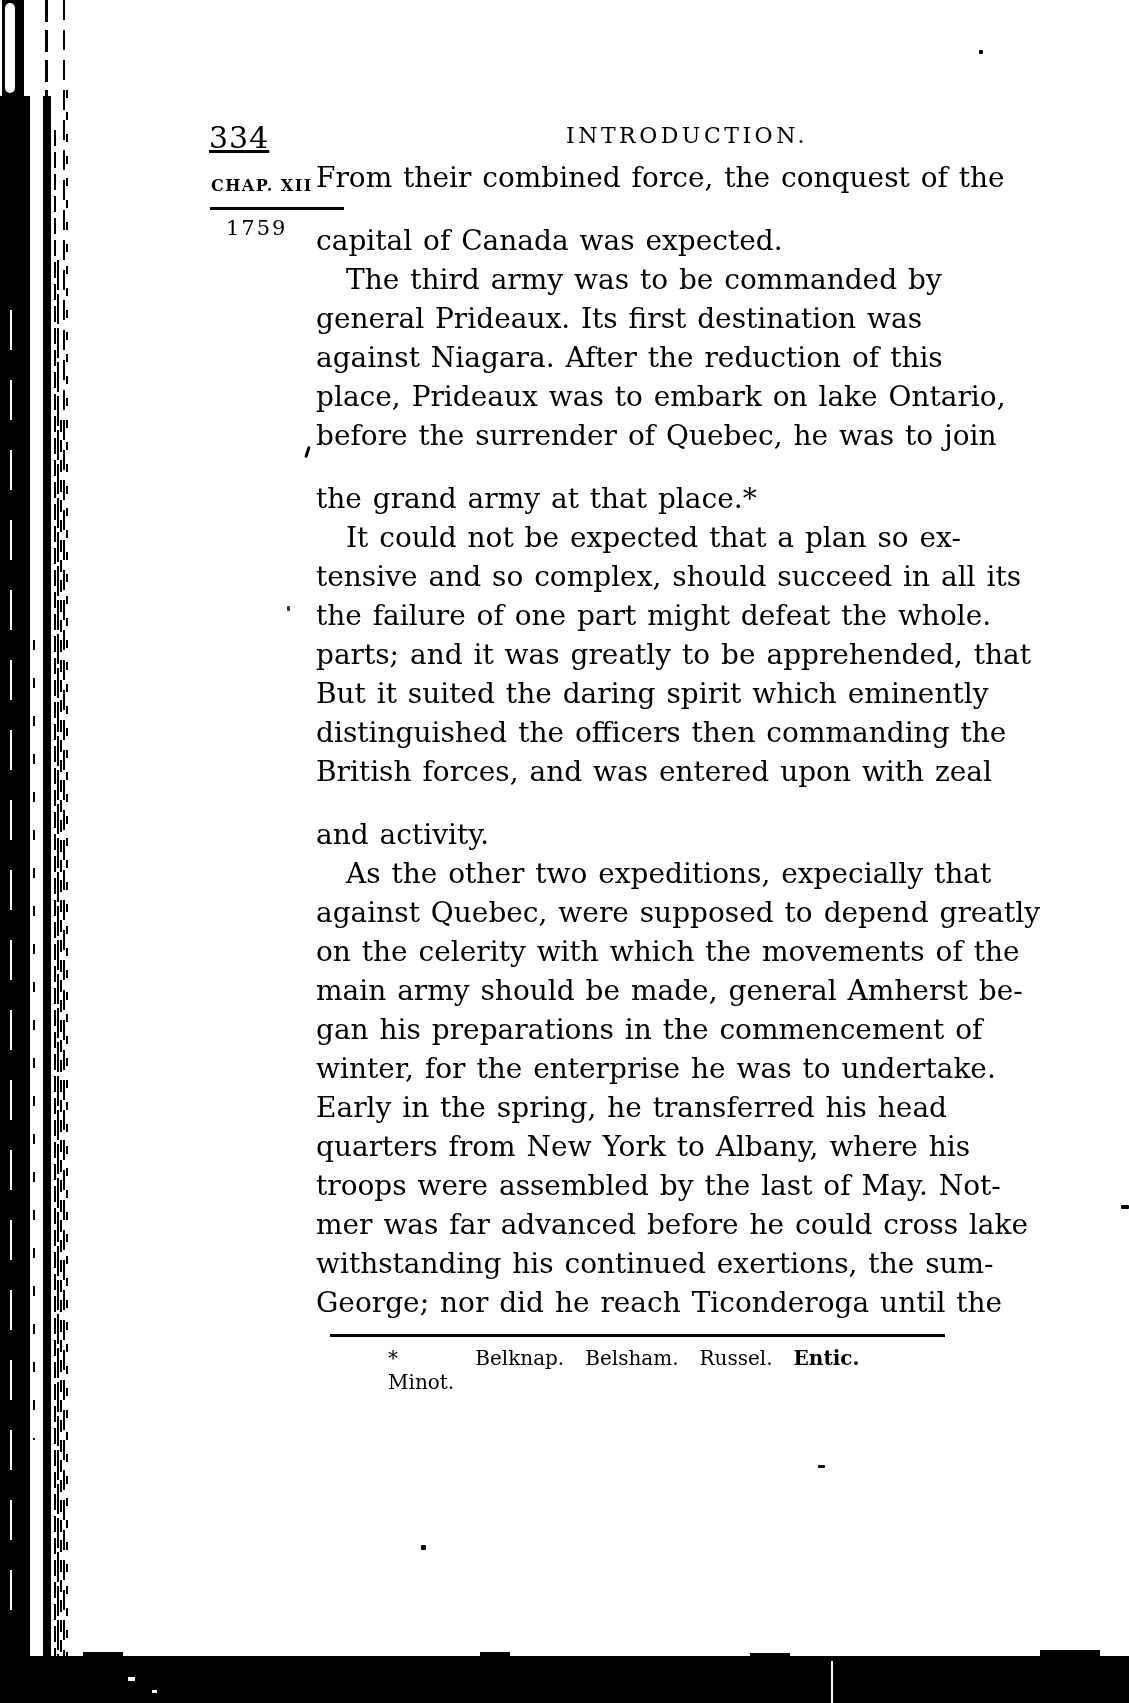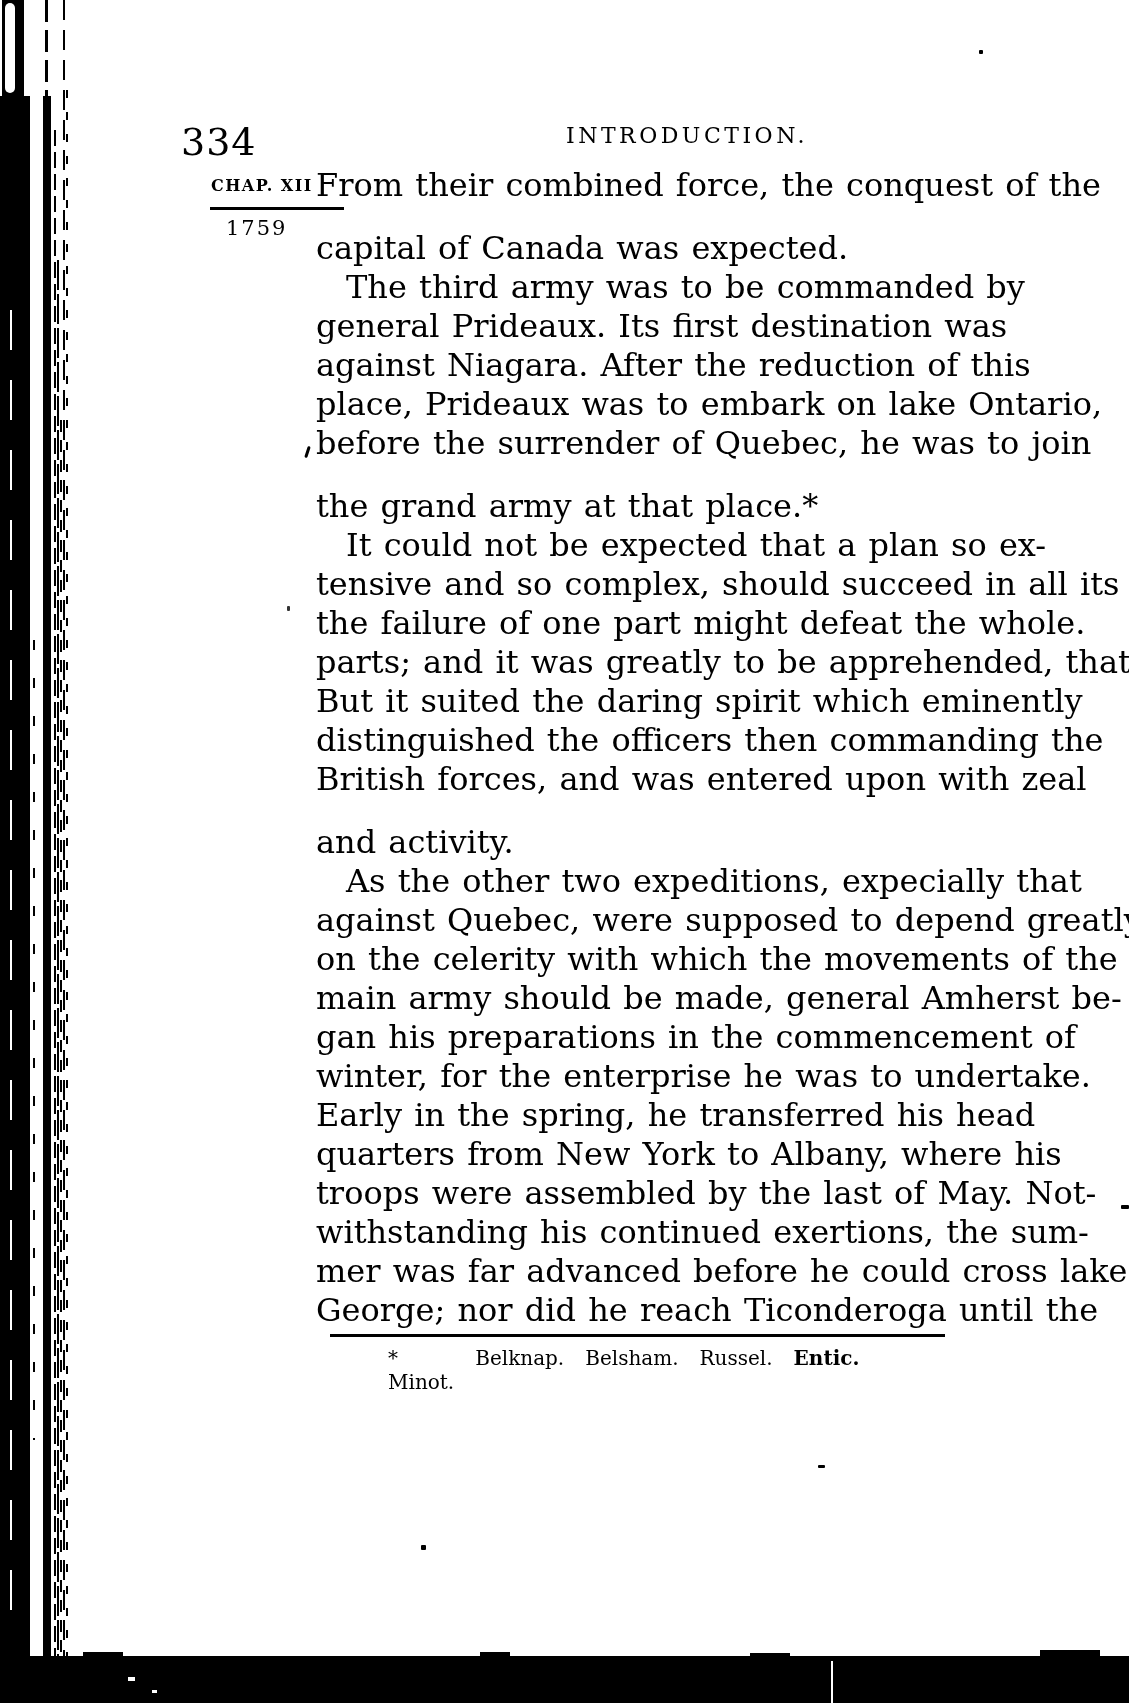--- a/index.html
+++ b/index.html
@@ -9,30 +9,30 @@
     background:#ffffff;
     overflow:hidden;
     font-family:"DejaVu Serif", serif;
     color:#000;
   }
   
   .art{position:absolute;background:#000;}
   .art-white{position:absolute;background:#fff;}
   .dash-v{position:absolute;width:2px;background:repeating-linear-gradient(180deg,#000 0 16px,#fff 16px 22px);}
   
-  .page-number{position:absolute;left:181px;top:120px;font-size:38px;letter-spacing:1px;}
+  .page-number{position:absolute;left:209px;top:120px;font-size:30px;letter-spacing:1px;text-decoration:underline;}
   .running-header{position:absolute;left:566px;top:123px;font-size:22px;letter-spacing:3.5px;font-weight:500;}
   
   .chap-label{position:absolute;left:211px;top:176px;font-size:16px;font-weight:bold;letter-spacing:1.5px;}
   .chap-rule{position:absolute;left:210px;top:207px;width:134px;height:3px;background:#000;}
   .year-label{position:absolute;left:226px;top:216px;font-size:21px;letter-spacing:2px;}
   
   .body-text{
-    position:absolute;left:316px;top:166px;width:597px;
-    font-size:32px;line-height:39px;
+    position:absolute;left:316px;top:158px;width:597px;
+    font-size:28px;line-height:39px;
   }
   .bline{
     height:39px;white-space:nowrap;
     text-align:justify;text-align-last:justify;
     word-spacing:2px;
   }
   .bline.ind{padding-left:30px;}
   .bline.end{text-align-last:left;white-space:normal;margin-top:24px;}
   
   .footnote-rule{position:absolute;left:330px;top:1334px;width:615px;height:3px;background:#000;}
@@ -97,22 +97,22 @@
       <div class="bline end">and activity.</div>
       <div class="bline ind">As the other two expeditions, expecially that</div>
       <div class="bline">against Quebec, were supposed to depend greatly</div>
       <div class="bline">on the celerity with which the movements of the</div>
       <div class="bline">main army should be made, general Amherst be-</div>
       <div class="bline">gan his preparations in the commencement of</div>
       <div class="bline">winter, for the enterprise he was to undertake.</div>
       <div class="bline">Early in the spring, he transferred his head</div>
       <div class="bline">quarters from New York to Albany, where his</div>
       <div class="bline">troops were assembled by the last of May.  Not-</div>
+      <div class="bline">mer was far advanced before he could cross lake</div>
       <div class="bline">withstanding his continued exertions, the sum-</div>
-      <div class="bline">mer was far advanced before he could cross lake</div>
       <div class="bline">George; nor did he reach Ticonderoga until the</div>
     </div>
 
   <div class="footnote-rule"></div>
   <div class="footnote-row">
       <span class="fn-item">* Minot.</span>
       <span class="fn-item">Belknap.</span>
       <span class="fn-item">Belsham.</span>
       <span class="fn-item">Russel.</span>
       <span class="fn-item bold">Entic.</span>

